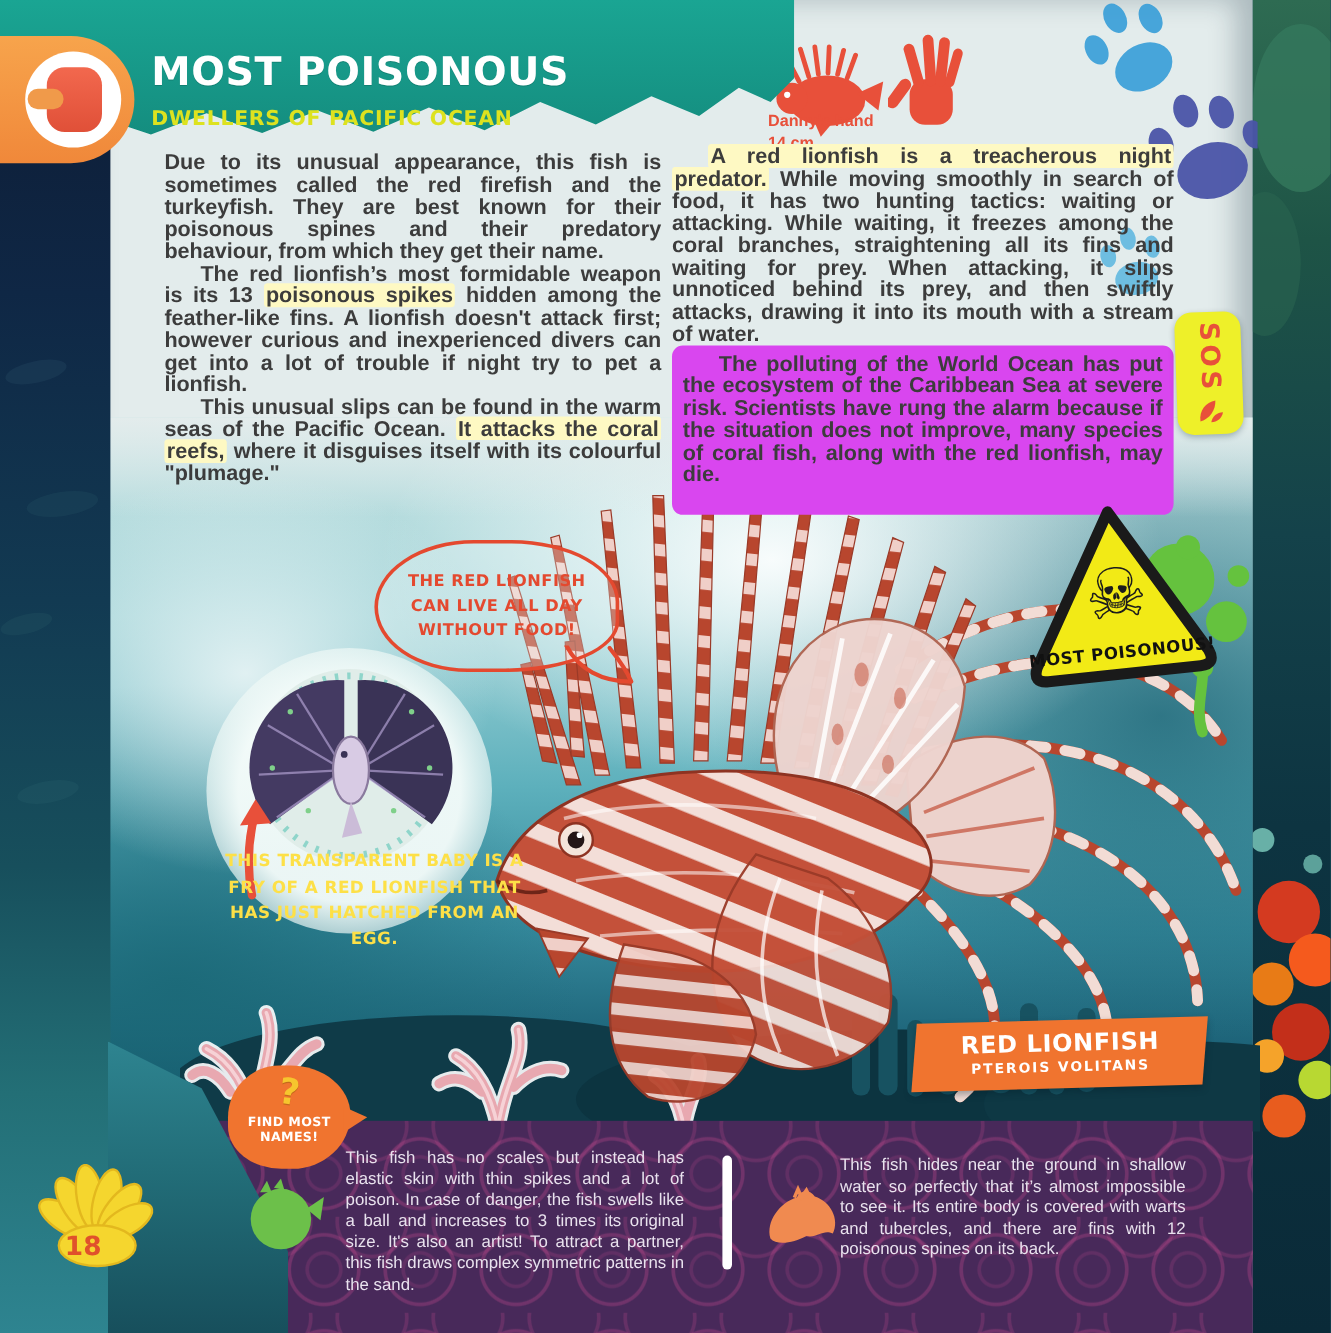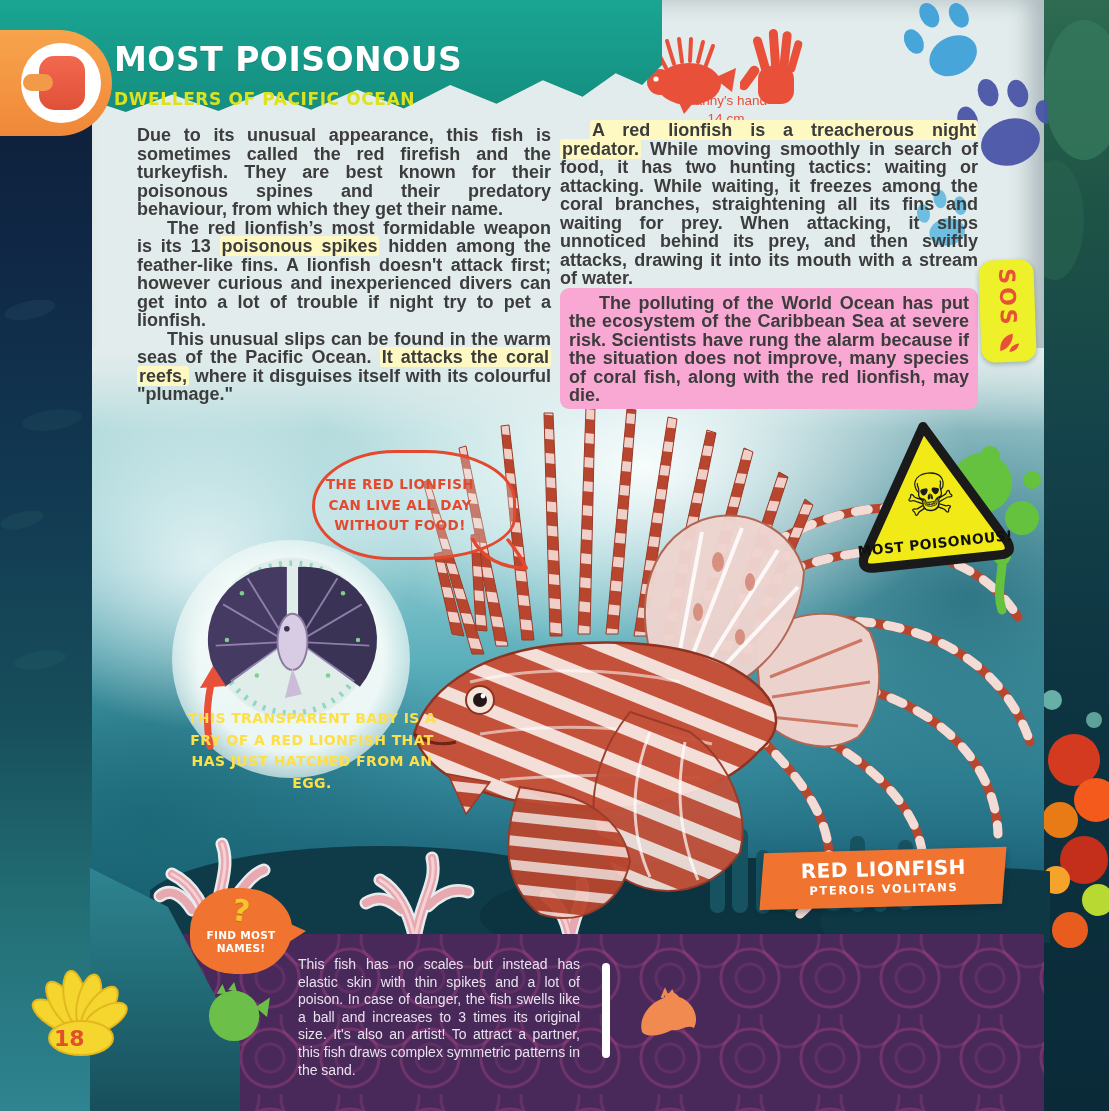--- a/index.html
+++ b/index.html
@@ -28,55 +28,55 @@
   
   .band{left:0;top:0;width:662px;height:118px;z-index:40;
     background:linear-gradient(180deg,#1aa593 0%,#148c7e 100%);
     clip-path:polygon(0 0,100% 0,100% 55%,97% 72%,93% 62%,88% 82%,82% 68%,75% 88%,68% 72%,61% 92%,54% 76%,47% 93%,40% 78%,33% 94%,26% 80%,19% 95%,12% 82%,6% 93%,0 84%);}
   .logo{left:0;top:30px;width:112px;height:106px;background:linear-gradient(180deg,#f7a44c,#f0883a);
     border-radius:0 54px 54px 0;z-index:45;}
   .logo-circle{left:21px;top:13px;width:80px;height:80px;border-radius:50%;background:#fff;}
   .logo-shape{left:18px;top:13px;width:46px;height:54px;border-radius:15px;
     background:linear-gradient(180deg,#f2684e,#e05038);}
   .logo-tab2{left:2px;top:31px;width:30px;height:17px;border-radius:9px;background:#f09a4a;}
-  .titlewrap{left:114px;top:40px;z-index:46;}
+  .titlewrap{left:126px;top:40px;z-index:46;}
   .title{font-family:"DejaVu Sans",sans-serif;font-weight:900;font-size:33px;color:#fff;
     letter-spacing:.5px;text-shadow:0 1px 0 rgba(0,60,50,.25);}
   .subtitle{font-family:"DejaVu Sans",sans-serif;font-weight:900;font-size:17px;color:#dde21f;
     letter-spacing:.6px;margin-top:10px;}
 
   
   .danny-fish{left:644px;top:36px;z-index:30;}
   .danny-hand{left:740px;top:28px;z-index:30;}
-  .danny-cap{left:640px;top:92px;width:172px;text-align:center;color:#e8503a;z-index:30;
-    font-weight:400;font-size:13.5px;line-height:1.3;}
+  .danny-cap{left:640px;top:92px;width:172px;text-align:left;color:#e8503a;z-index:30;
+    font-weight:700;font-size:13.5px;line-height:1.3;}
 
   .paws{left:878px;top:2px;z-index:6;}
 
   
   .col{z-index:30;font-size:18px;line-height:18.5px;color:#3c3c3c;text-align:justify;font-weight:600;}
   .col p{margin:0;}
   .col-left{left:137px;top:126px;width:414px;}
   .col-right{left:560px;top:121px;width:418px;}
   .ind{text-indent:30px;}
   .hl{background:#fef9c3;border-radius:3px;padding:0 2px;box-decoration-break:clone;-webkit-box-decoration-break:clone;}
-  .greenbox{background:#f9a8d4;border-radius:9px;padding:6px 9px 4px;margin:8px -9px 0;text-indent:30px;}
+  .greenbox{background:#d946ef;border-radius:9px;padding:6px 9px 24px;margin:8px -9px 0;text-indent:30px;}
 
   
   .sos{left:980px;top:260px;width:55px;height:102px;background:#eef029;border-radius:14px;
     transform:rotate(-2deg);z-index:35;box-shadow:0 2px 5px rgba(0,40,50,.3);}
   .sos-txt{position:absolute;left:50%;top:37%;transform:translate(-50%,-50%) rotate(90deg);
     font-family:"DejaVu Sans",sans-serif;font-weight:900;font-size:22px;color:#e8503a;letter-spacing:3px;}
   .sos-leaf{position:absolute;left:16px;bottom:8px;}
 
   
   .bubble{left:312px;top:450px;width:198px;height:104px;z-index:32;
     border:3.5px solid #e4492f;background:rgba(240,250,250,.3);
     border-radius:48% 52% 55% 45% / 60% 55% 45% 58%;
-    display:flex;align-items:center;justify-content:flex-start;text-align:center;}
+    display:flex;align-items:center;justify-content:center;text-align:center;}
   .bubble-txt{font-family:"DejaVu Sans",sans-serif;font-weight:900;font-size:13.5px;color:#e4492f;
     line-height:1.55;letter-spacing:.4px;width:170px;}
   .bubble-tail{left:468px;top:538px;z-index:32;}
 
   
   .splat{left:930px;top:438px;z-index:31;}
   .warn{left:846px;top:418px;width:168px;height:152px;transform:rotate(-6deg);z-index:33;}
   .warn-skull{font-family:"DejaVu Sans",sans-serif;font-size:56px;fill:#1c1c1c;text-anchor:middle;}
   .warn-label{font-family:"DejaVu Sans",sans-serif;font-weight:900;font-size:13.5px;fill:#111;text-anchor:middle;letter-spacing:.4px;}
 
@@ -104,21 +104,21 @@
   
   .purple{left:150px;top:934px;width:894px;height:177px;z-index:18;
     background-color:#48295a;
     background-image:
       radial-gradient(circle at 40px 44px, rgba(0,0,0,0) 27px, rgba(205,75,145,.30) 28px, rgba(205,75,145,.30) 30px, rgba(0,0,0,0) 31px),
       radial-gradient(circle at 0px 4px, rgba(0,0,0,0) 27px, rgba(205,75,145,.22) 28px, rgba(205,75,145,.22) 30px, rgba(0,0,0,0) 31px),
       radial-gradient(circle at 80px 4px, rgba(0,0,0,0) 27px, rgba(205,75,145,.22) 28px, rgba(205,75,145,.22) 30px, rgba(0,0,0,0) 31px),
       radial-gradient(circle at 40px 44px, rgba(0,0,0,0) 12px, rgba(205,75,145,.18) 13px, rgba(205,75,145,.18) 15px, rgba(0,0,0,0) 16px);
     background-size:80px 80px;}
   .fact{z-index:26;color:#e9e2ee;font-size:14px;line-height:17.6px;text-align:justify;}
-  .fact-left{left:298px;top:956px;width:282px;}
+  .fact-left{left:288px;top:956px;width:282px;}
   .fact-right{left:700px;top:962px;width:288px;}
   .divider{left:602px;top:963px;width:8px;height:95px;background:#fff;border-radius:4px;z-index:26;}
   .puffer{left:203px;top:982px;z-index:26;}
   .stone{left:634px;top:986px;z-index:26;}
 
   
   .teal-corner{left:90px;top:868px;width:150px;height:243px;z-index:19;
     background:linear-gradient(180deg,#2e8490 0%,#226d78 45%,#174f5c 100%);
     clip-path:polygon(0 0,52% 16%,100% 72%,100% 100%,0 100%);}
   .findbubble{left:190px;top:888px;width:102px;height:86px;background:#f0742f;z-index:28;
@@ -466,20 +466,21 @@
     <polygon points="54,26 69,16 66,36" fill="#6cc04a"></polygon>
     <polygon points="14,12 20,2 24,12" fill="#6cc04a"></polygon>
     <polygon points="26,8 32,0 35,10" fill="#6cc04a"></polygon>
   </svg>
   <div class="abs fact fact-left">This fish has no scales but instead has elastic skin with thin spikes and a lot of poison. In case of danger, the fish swells like a ball and increases to 3 times its original size. It's also an artist! To attract a partner, this fish draws complex symmetric patterns in the sand.</div>
   <div class="abs divider"></div>
   <svg class="abs stone" width="70" height="56" viewBox="0 0 70 56">
     <path d="M8,46 C4,32 16,16 30,12 C33,5 41,5 45,11 C58,15 66,30 60,42 C52,38 47,46 38,44 C27,50 13,52 8,46 Z" fill="#f08a50"></path>
     <path d="M28,12 L31,5 L34,12 L38,6 L41,12" stroke="#f08a50" stroke-width="3" fill="none"></path>
   </svg>
+  <div class="abs fact fact-right">This fish hides near the ground in shallow water so perfectly that it’s almost impossible to see it. Its entire body is covered with warts and tubercles, and there are fins with 12 poisonous spines on its back.</div>
 
   <div class="abs teal-corner"></div>
 
   <div class="abs findbubble">
     <div class="findq">?</div>
     <div class="findtxt">FIND MOST NAMES!</div>
   </div>
 
   <svg class="abs shell" width="112" height="92" viewBox="0 0 112 92">
     <g fill="#f5d62e" stroke="#e3b81e" stroke-width="2">

